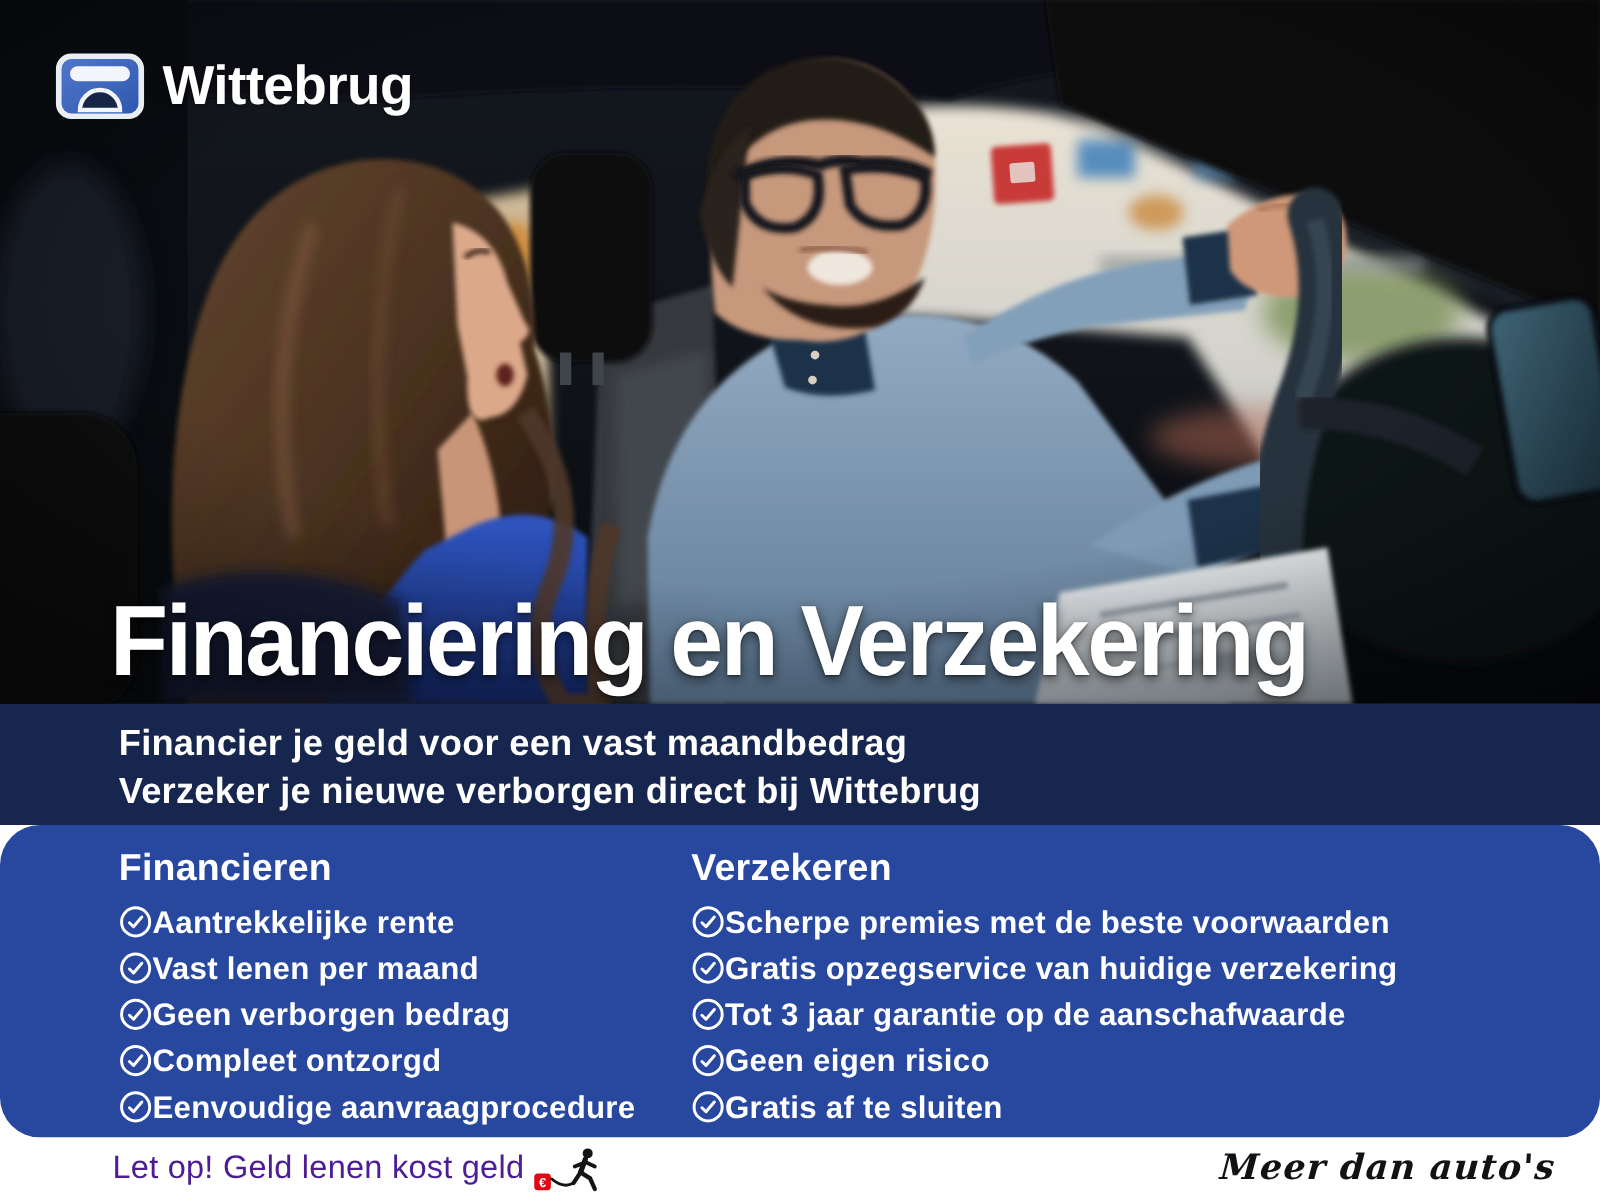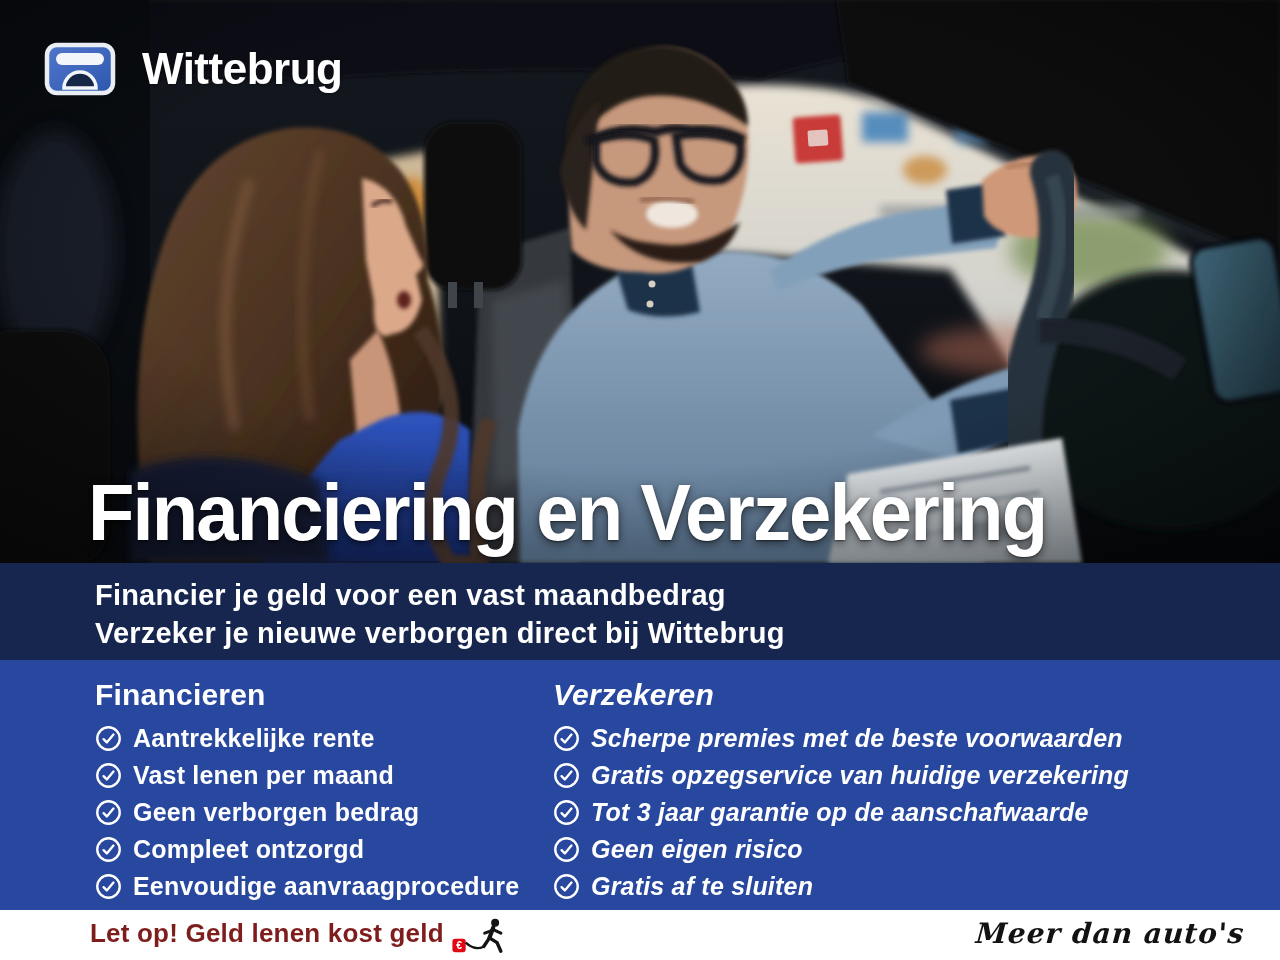--- a/index.html
+++ b/index.html
@@ -9,47 +9,47 @@
     --warning-red:#e30613;
   }
   *{margin:0;padding:0;box-sizing:border-box;}
   html,body{width:1280px;height:960px;overflow:hidden;background:#000;}
   body{font-family:"Liberation Sans","DejaVu Sans",sans-serif;}
   .poster{position:relative;width:1280px;height:960px;background:#fff;}
 
   
   .hero{position:relative;width:1280px;height:563px;background:#0b0e13;overflow:hidden;}
   .hero svg.scene{position:absolute;inset:0;display:block;}
-  .brand-lockup{position:absolute;top:42px;left:44px;display:flex;align-items:center;gap:26px;z-index:5;}
+  .brand-lockup{position:absolute;top:42px;left:44px;display:flex;align-items:center;gap:14px;z-index:5;}
   .brand-name{color:#fff;font-size:44px;font-weight:bold;letter-spacing:-0.5px;text-shadow:0 1px 3px rgba(0,0,0,.4);}
   .headline{
     position:absolute;left:88px;bottom:4px;z-index:5;
     color:#fff;font-size:80px;font-weight:bold;letter-spacing:-2px;white-space:nowrap;
     transform:scaleX(0.95);transform-origin:left bottom;
     text-shadow:0 3px 10px rgba(0,0,0,.55),0 1px 2px rgba(0,0,0,.5);
   }
 
   
   .navy-band{width:1280px;height:97px;background:var(--navy-band,#16264f);padding:13px 0 0 95px;}
   .navy-band .line{color:#fff;font-size:29px;font-weight:bold;line-height:38px;letter-spacing:0.2px;}
 
   
-  .blue-section{width:1280px;height:250px;background:var(--blue-section,#28489f);display:flex;padding:18px 0 4px 95px;}
+  .blue-section{width:1280px;height:250px;background:var(--blue-section,#28489f);display:flex;padding:18px 0 4px 95px;border-radius:32px;}
   .col{display:flex;flex-direction:column;}
   .col.financieren{width:458px;flex:0 0 458px;}
-  .col.verzekeren{flex:1;font-style:italic;}
+  .col.verzekeren{flex:1;}
   .col-title{color:#fff;font-size:30px;font-weight:bold;margin-bottom:12px;letter-spacing:0.2px;}
-  .check-row{display:flex;align-items:center;gap:11px;margin-bottom:9px;height:28px;}
+  .check-row{display:flex;margin-bottom:9px;height:28px;}
   .check-row .check-icon{flex:0 0 27px;width:27px;height:27px;}
   .check-row .label{color:#fff;font-size:25px;font-weight:bold;white-space:nowrap;letter-spacing:0.2px;}
 
   
   .footer-bar{width:1280px;height:50px;background:#fff;display:flex;align-items:center;justify-content:space-between;padding:0 36px 4px 90px;}
   .warning-group{display:flex;align-items:center;gap:6px;}
-  .warning-text{color:#7f1d1d;font-size:26px;font-weight:bold;letter-spacing:0.2px;}
+  .warning-text{color:#4c1d95;font-size:26px;font-weight:normal;letter-spacing:0.2px;}
   .warning-icon{width:58px;height:38px;margin-top:6px;}
   .tagline{color:#121212;font-size:28px;font-weight:bold;font-style:italic;font-family:"DejaVu Serif","Liberation Serif",serif;letter-spacing:1px;transform:skewX(-4deg);}
 </style>
 </head>
 <body>
 
 <div class="poster">
 
   <div class="hero">
 

